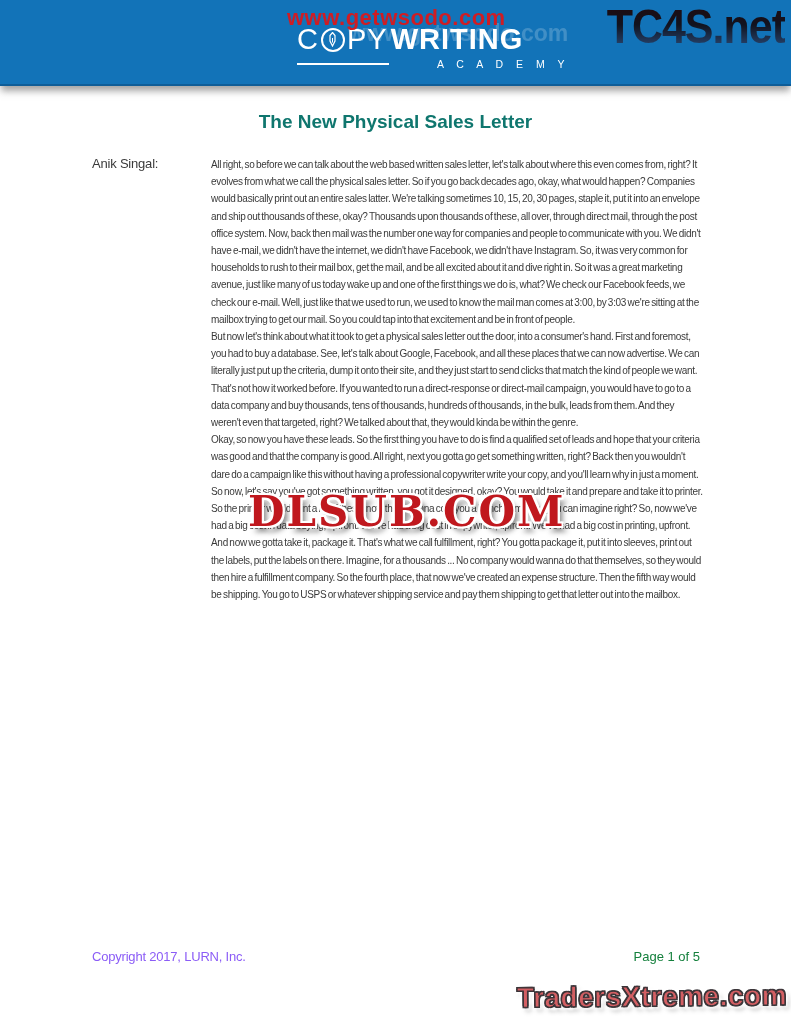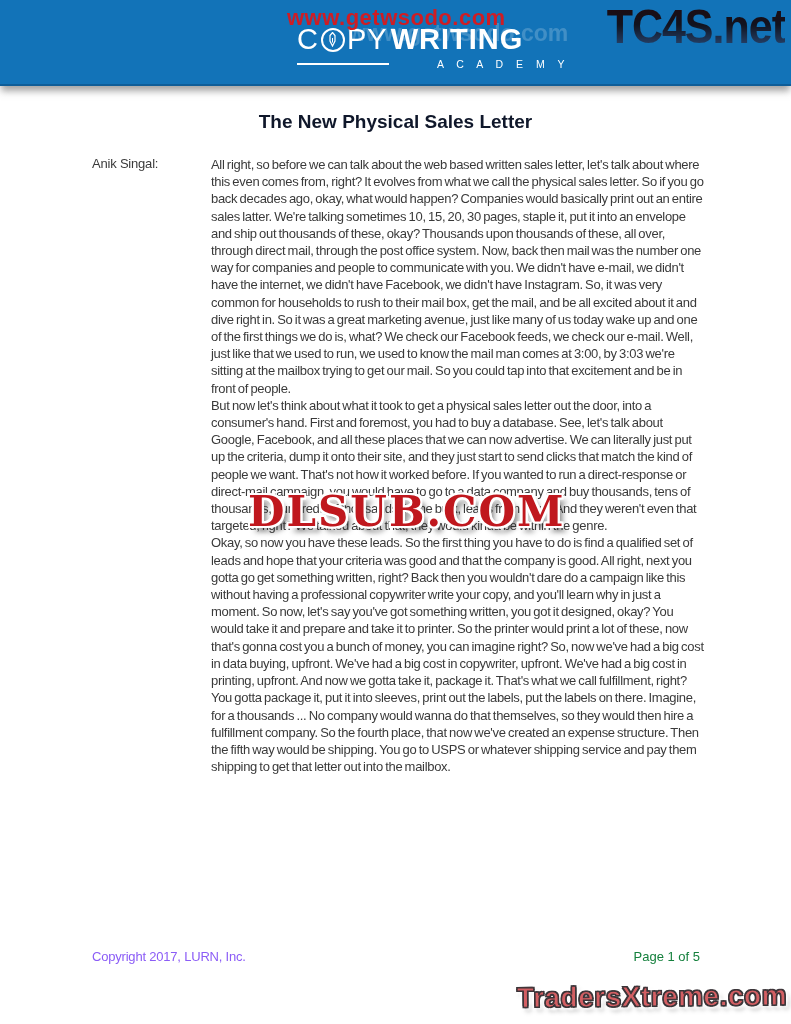--- a/index.html
+++ b/index.html
@@ -44,32 +44,32 @@
     font-size:43px; font-weight:bold; letter-spacing:-1px; line-height:1;
     transform:scaleY(1.12); transform-origin:top right;
     background:linear-gradient(180deg,#200a0e 0%,#11131f 45%,#2a4f7f 100%);
     -webkit-background-clip:text; background-clip:text; color:transparent;
     white-space:nowrap;
   }
 
   
   .title {
     position:absolute; top:111px; left:0; width:791px; margin:0;
-    text-align:center; font-size:19px; font-weight:bold; color:#0f172a;
+    text-align:center; font-size:19px; font-weight:bold; color:#0f766e;
   }
 
   
   .transcript { position:absolute; top:156px; left:92px; width:612px; display:flex; }
   .speaker {
     flex:none; width:119px;
     font-size:13px; color:#3a3a3a; letter-spacing:-0.2px;
   }
   .paras {
     width:500px;
-    font-size:13px; line-height:17.2px; color:#3a3a3a;
+    font-size:10px; line-height:17.2px; color:#3a3a3a;
     letter-spacing:-0.3px; word-spacing:-1px;
     text-align:left;
   }
   .paras p { margin:0; }
 
   
   .dlsub {
     position:absolute; left:248px; top:487px;
     font-family:"DejaVu Serif", serif; font-weight:bold;
     font-size:42px; letter-spacing:2px; color:#c0181e; line-height:1.2;

